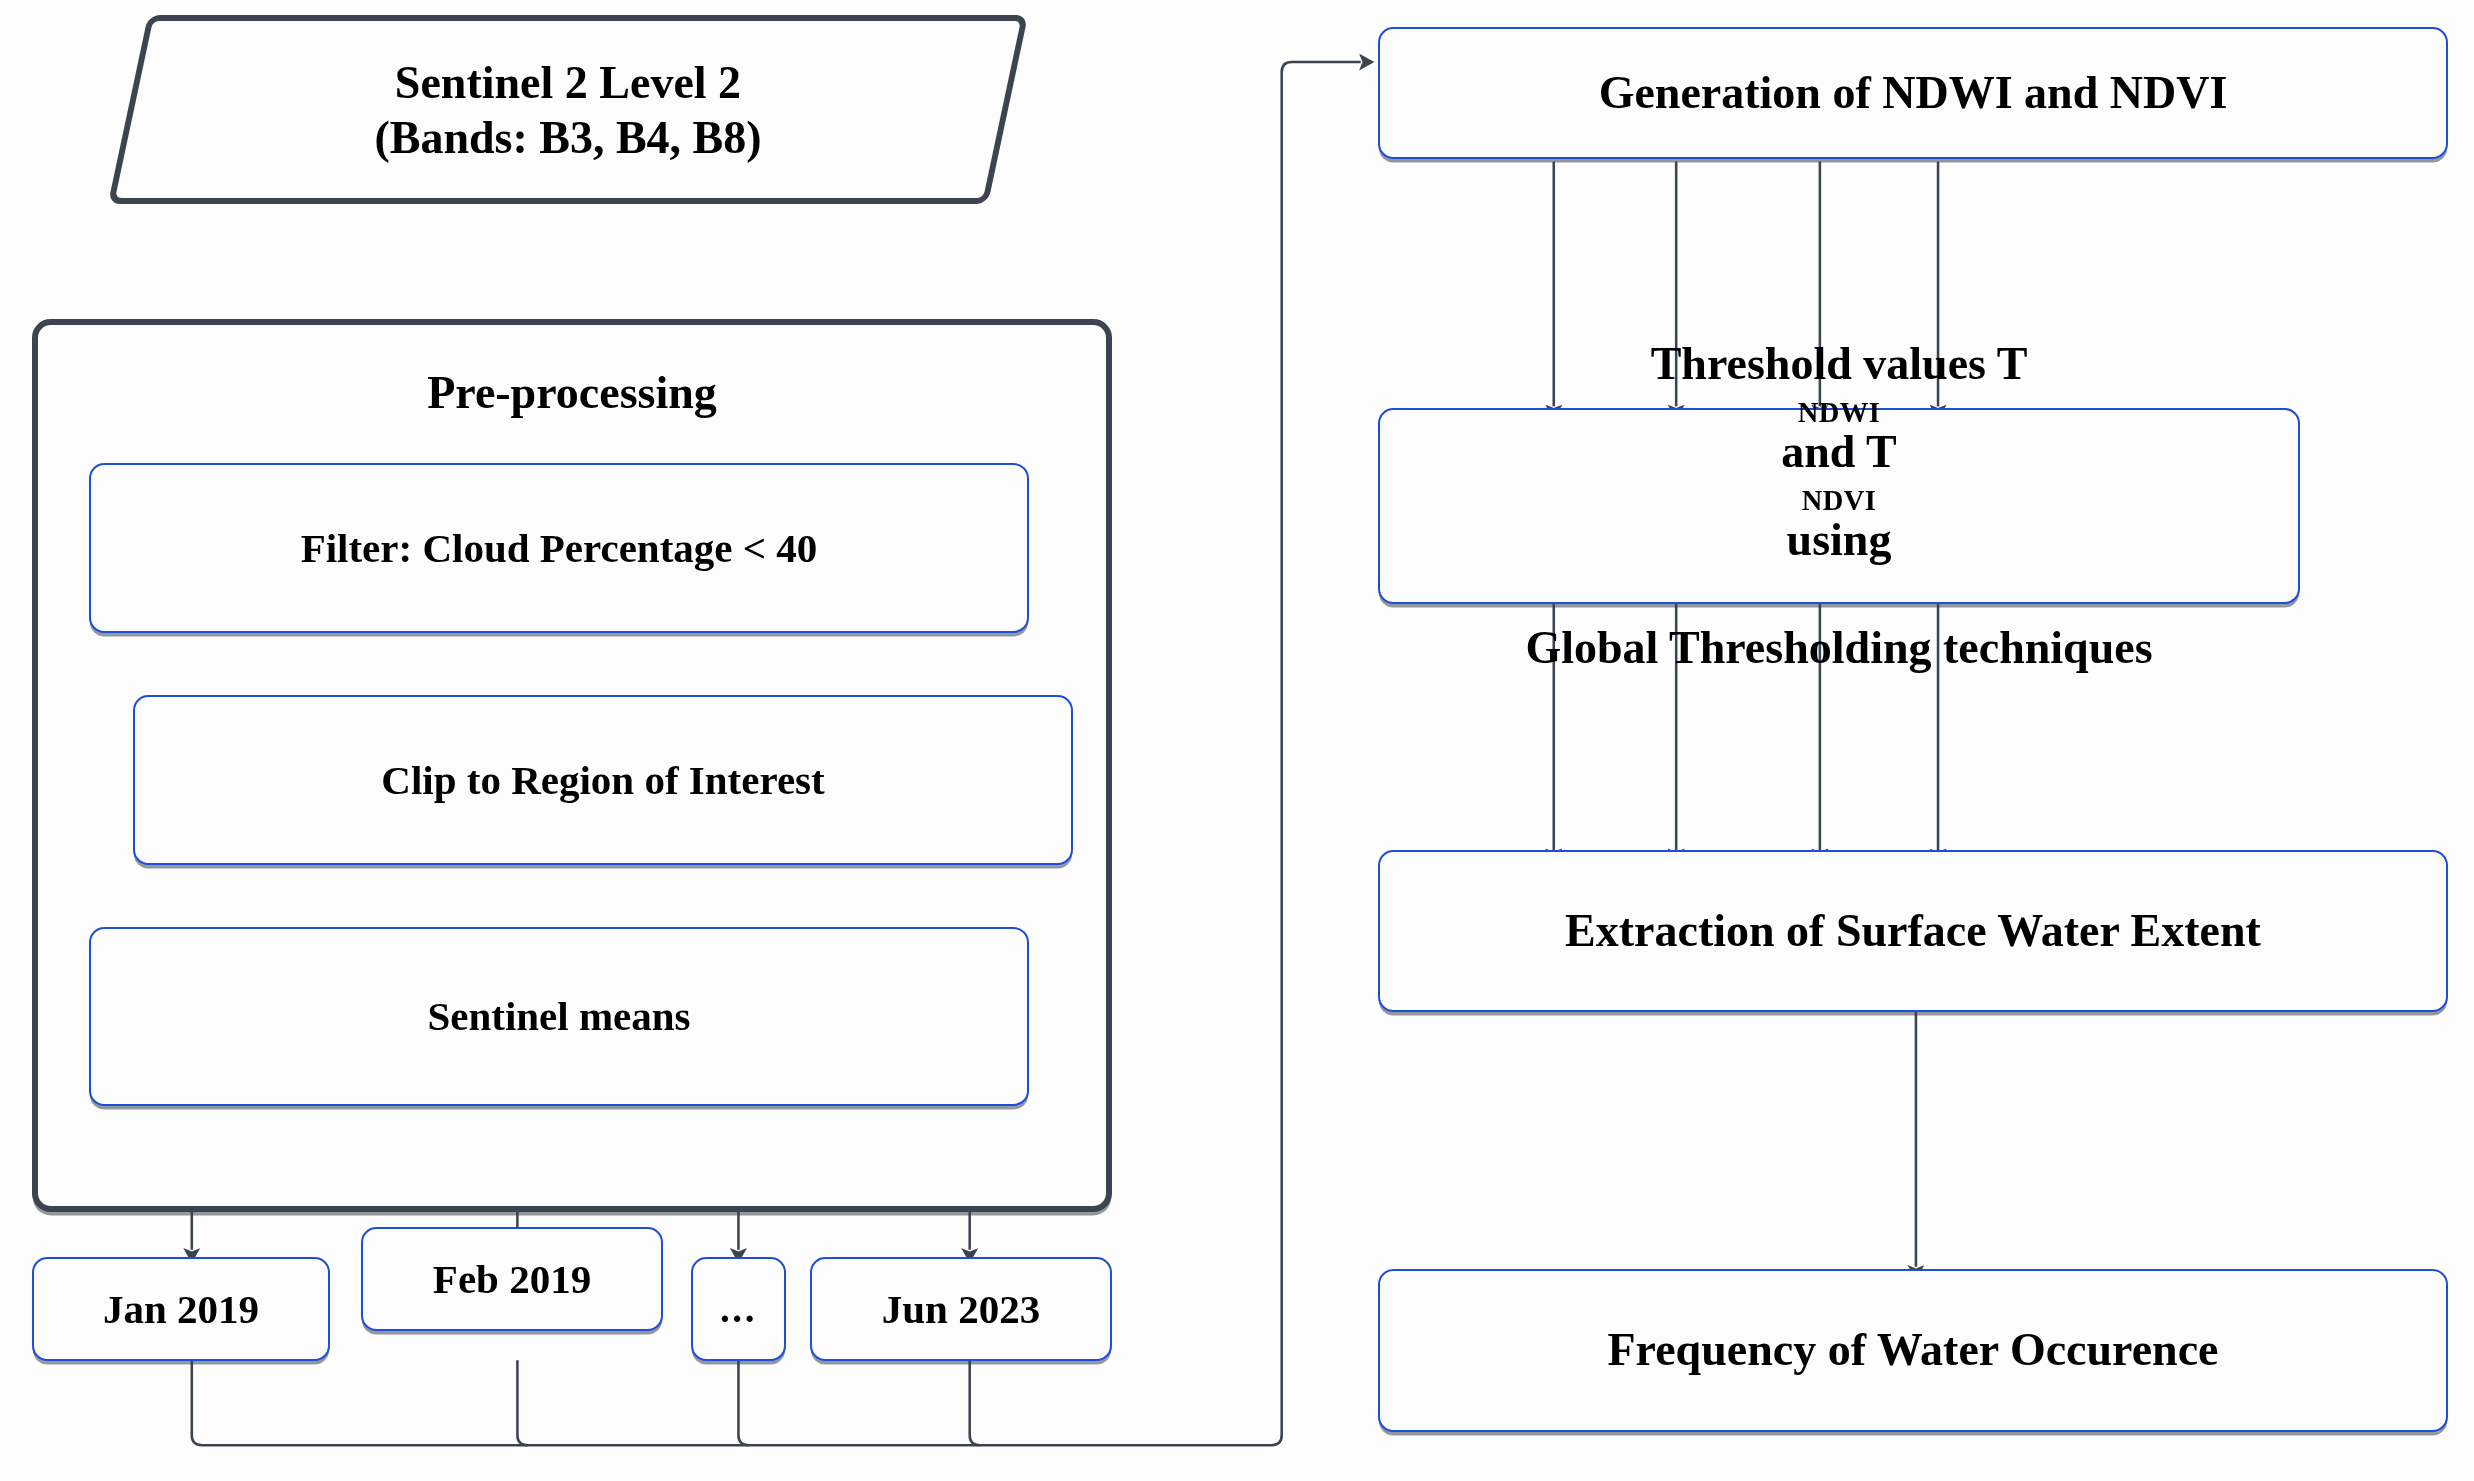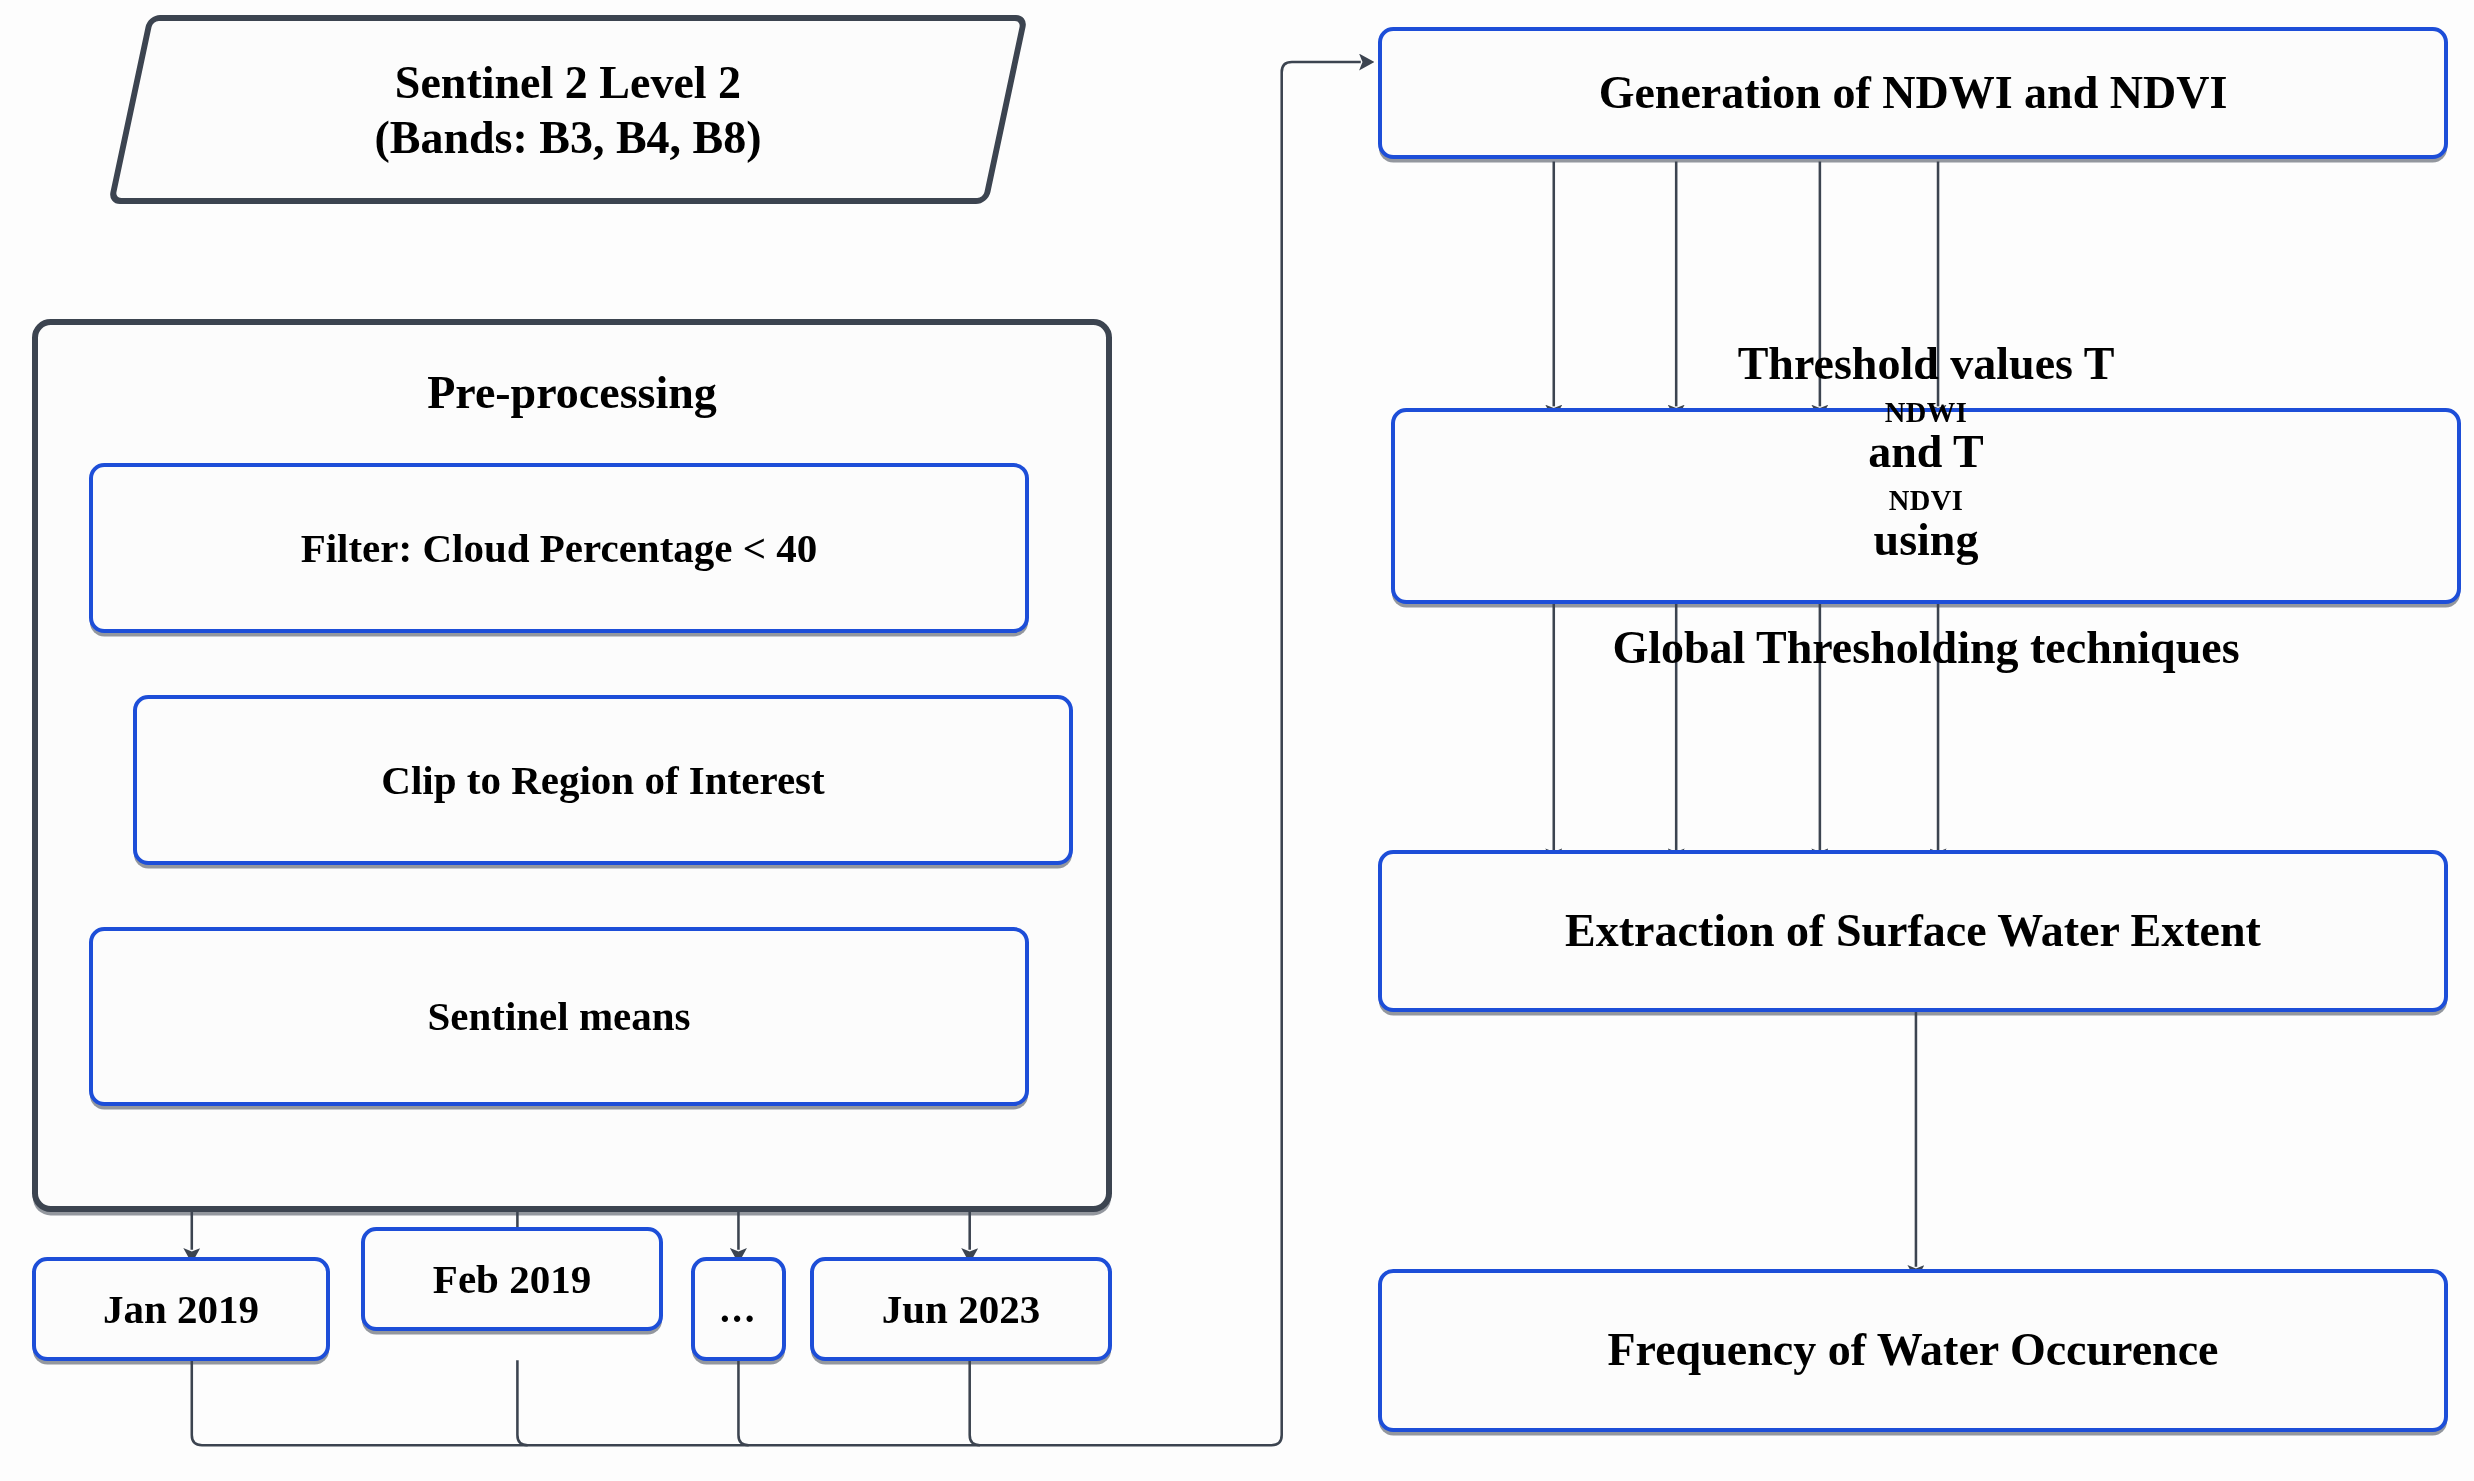--- a/index.html
+++ b/index.html
@@ -11,21 +11,21 @@
     font-family:"Liberation Serif","DejaVu Serif",serif;
     overflow:hidden;
     padding-left:48px;
   }
   svg#wires{position:absolute;left:0;top:0;width:2475px;height:1481px;pointer-events:none;}
 
   .node{
     position:absolute;
     box-sizing:border-box;
     background:#fcfcfc;
-    border:4px solid #1d4ed8;
+    border:2px solid #1d4ed8;
     border-radius:15.3px;
     display:flex;
     align-items:center;
     justify-content:center;
     text-align:center;
     color:#000000;
     font-weight:bold;
     line-height:1.18;
     padding:3.4px 8.5px;
     box-shadow:0 4.3px 0 -0.9px rgba(60,68,80,0.55);
@@ -153,21 +153,21 @@
   </div>
 
   <div class="node f48" style="left:810px;top:1257px;width:302px;height:104px;text-align:center;">
     <span>Jun 2023</span>
   </div>
 
   <div class="node f54" style="left:1378px;top:27px;width:1070px;height:132px;">
     <span>Generation of NDWI and NDVI</span>
   </div>
 
-  <div class="node f54" style="left:1378px;top:408px;width:1070px;height:196px;margin-left:13px;">
+  <div class="node f54" style="left:1378px;top:408px;width:922px;height:196px;">
     <span>
       <span>
           <span>Threshold values T</span>
           <span class="sub">NDWI</span>
           <span> and T</span>
           <span class="sub">NDVI</span>
           <span> using</span>
         </span><br>
       <span>Global Thresholding techniques</span>
     </span>

